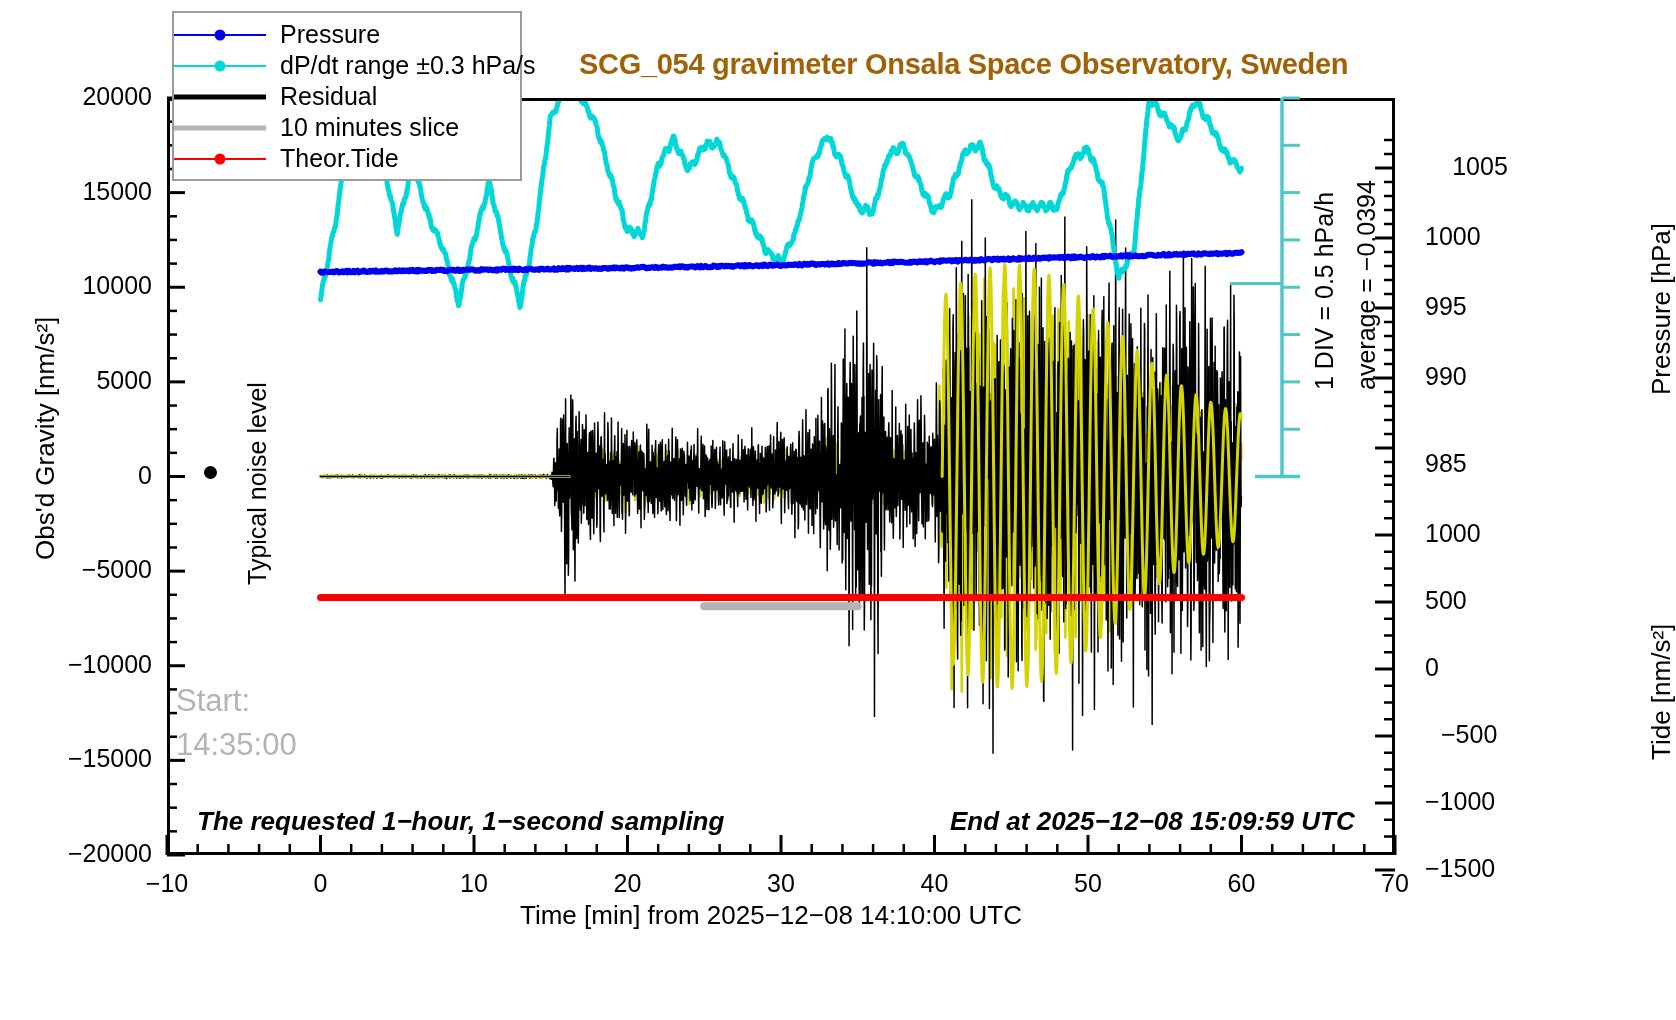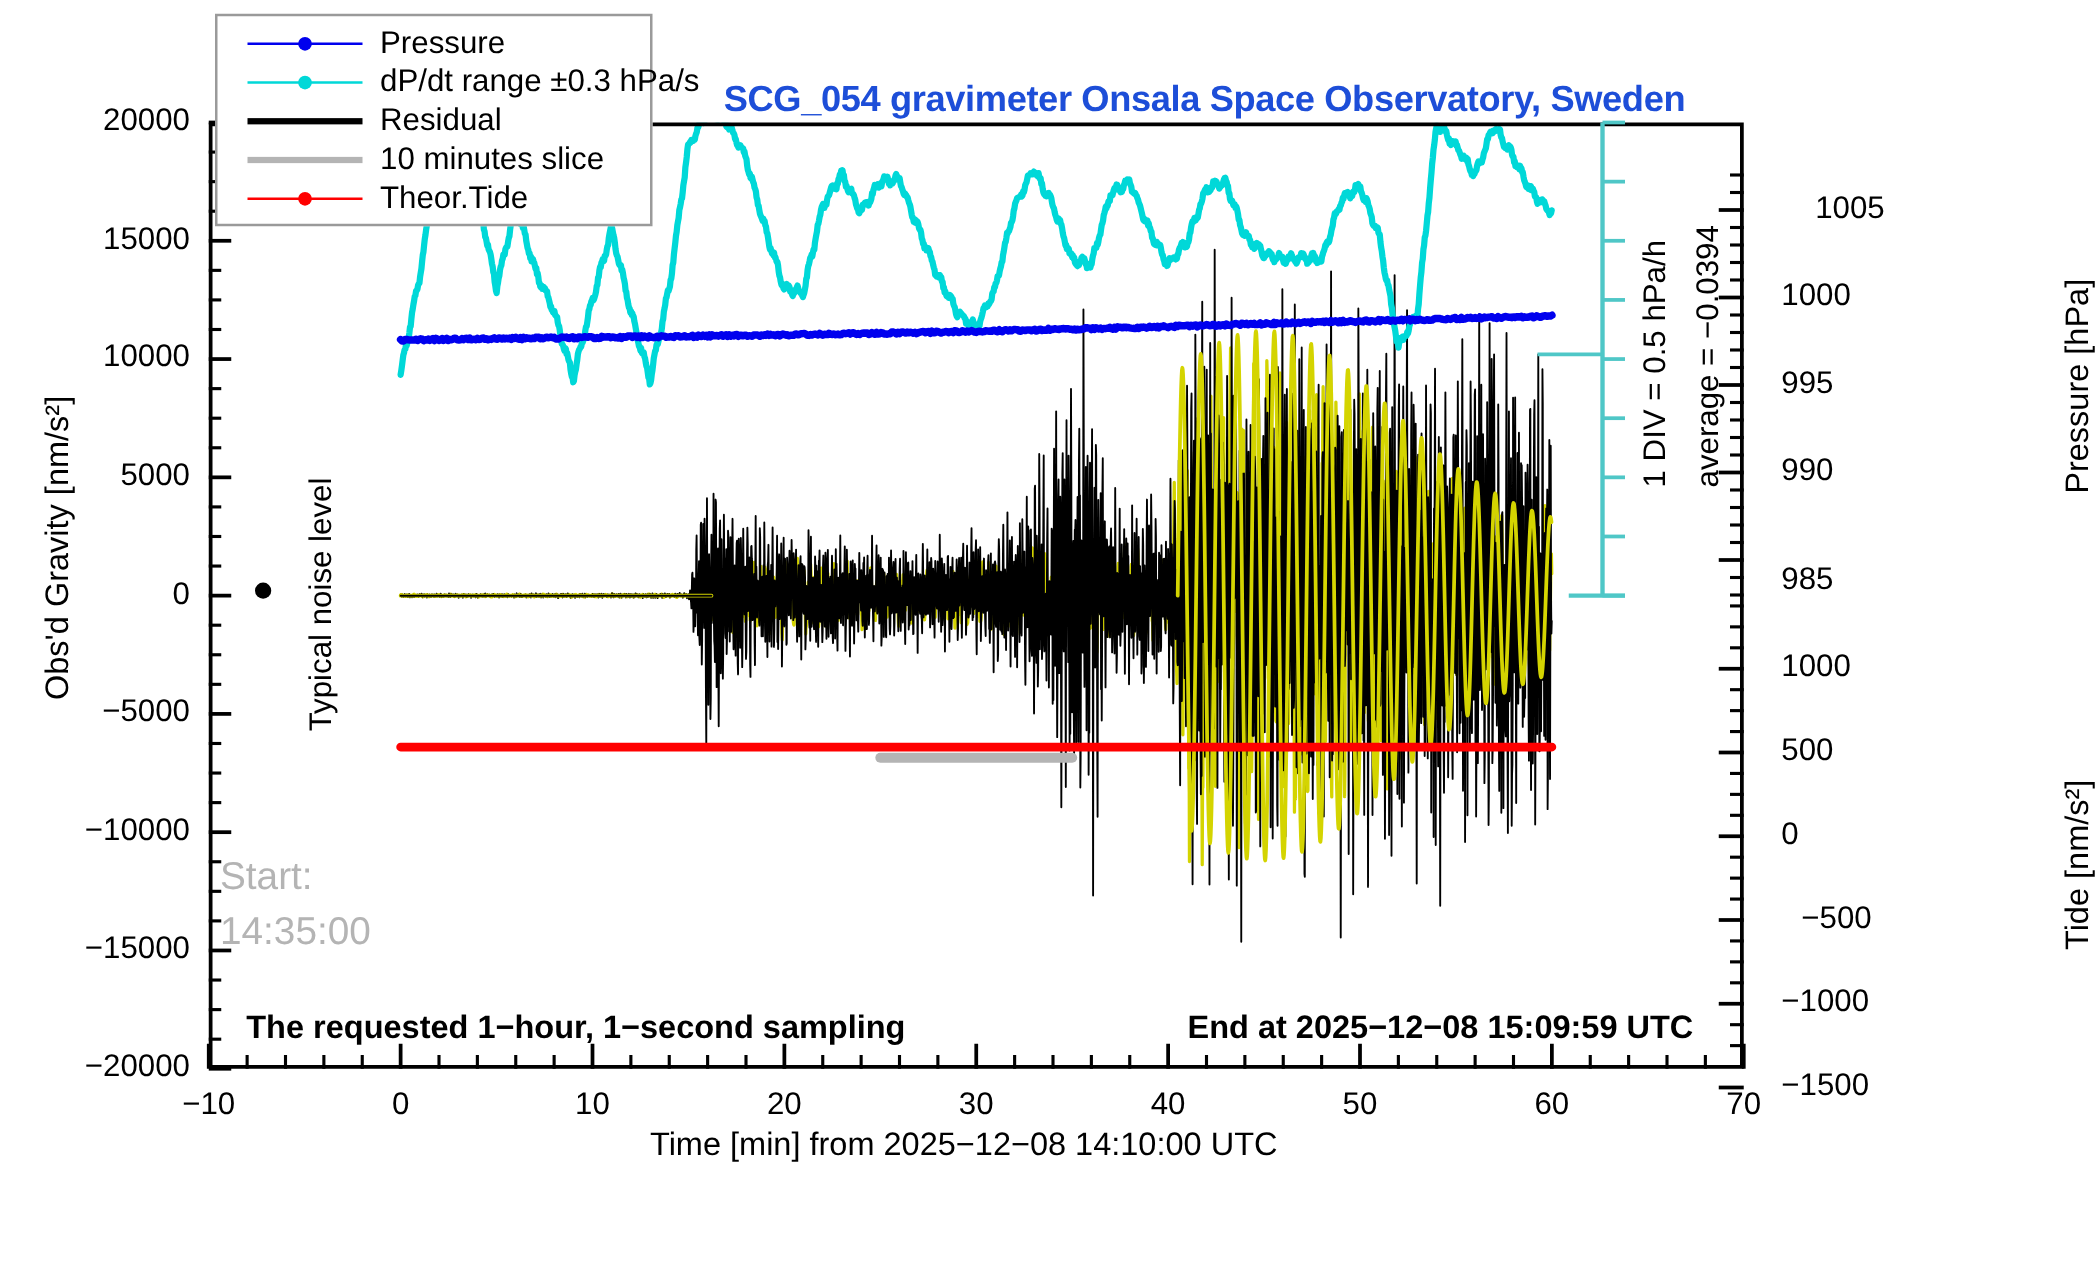--- a/index.html
+++ b/index.html
@@ -17,33 +17,33 @@
 
   
   #frame{position:absolute;left:167px;top:98px;width:1228px;height:757px;
          border:3px solid #000;box-sizing:border-box;background:transparent;}
   #plotclip{position:absolute;left:167px;top:98px;width:1228px;height:757px;overflow:hidden;}
 
   
   #legend{position:absolute;left:172px;top:11px;width:350px;height:170px;
           background:#fff;border:2px solid #9a9a9a;box-sizing:border-box;
           padding:6px 0 0 0;z-index:40;}
-  .lg-row{display:flex;align-items:center;height:31px;padding-left:24px;}
+  .lg-row{display:flex;align-items:center;height:31px;padding-left:0;}
   .lg-sample{width:92px;height:20px;position:relative;flex:0 0 92px;}
   .lg-line{position:absolute;left:0;top:50%;width:92px;transform:translateY(-50%);}
   .lg-dot{position:absolute;left:50%;top:50%;width:11px;height:11px;border-radius:50%;
           transform:translate(-50%,-50%);}
   .lg-label{font-size:25px;color:#000;margin-left:14px;white-space:nowrap;}
 
   
-  #title{position:absolute;left:533px;top:64px;font-size:29px;font-weight:bold;
-         color:#1d4ed8;white-space:nowrap;letter-spacing:-0.3px;padding-left:46px;}
-
-  
-  .annot-bold{position:absolute;font-size:26px;font-weight:bold;color:#000;white-space:nowrap;}
+  #title{position:absolute;left:533px;top:48px;font-size:29px;font-weight:bold;
+         color:#a16207;white-space:nowrap;letter-spacing:-0.3px;padding-left:46px;}
+
+  
+  .annot-bold{position:absolute;font-size:26px;font-weight:bold;color:#000;white-space:nowrap;font-style:italic;}
   .annot-grey{position:absolute;font-size:31px;color:#b4b4b4;white-space:nowrap;}
   .annot-vert{position:absolute;font-size:25px;color:#000;white-space:nowrap;
               transform-origin:0 0;transform:rotate(-90deg);}
 
   
   #noisedot{position:absolute;width:13px;height:13px;border-radius:50%;background:#000;}
 </style>
 </head>
 <body>
 

